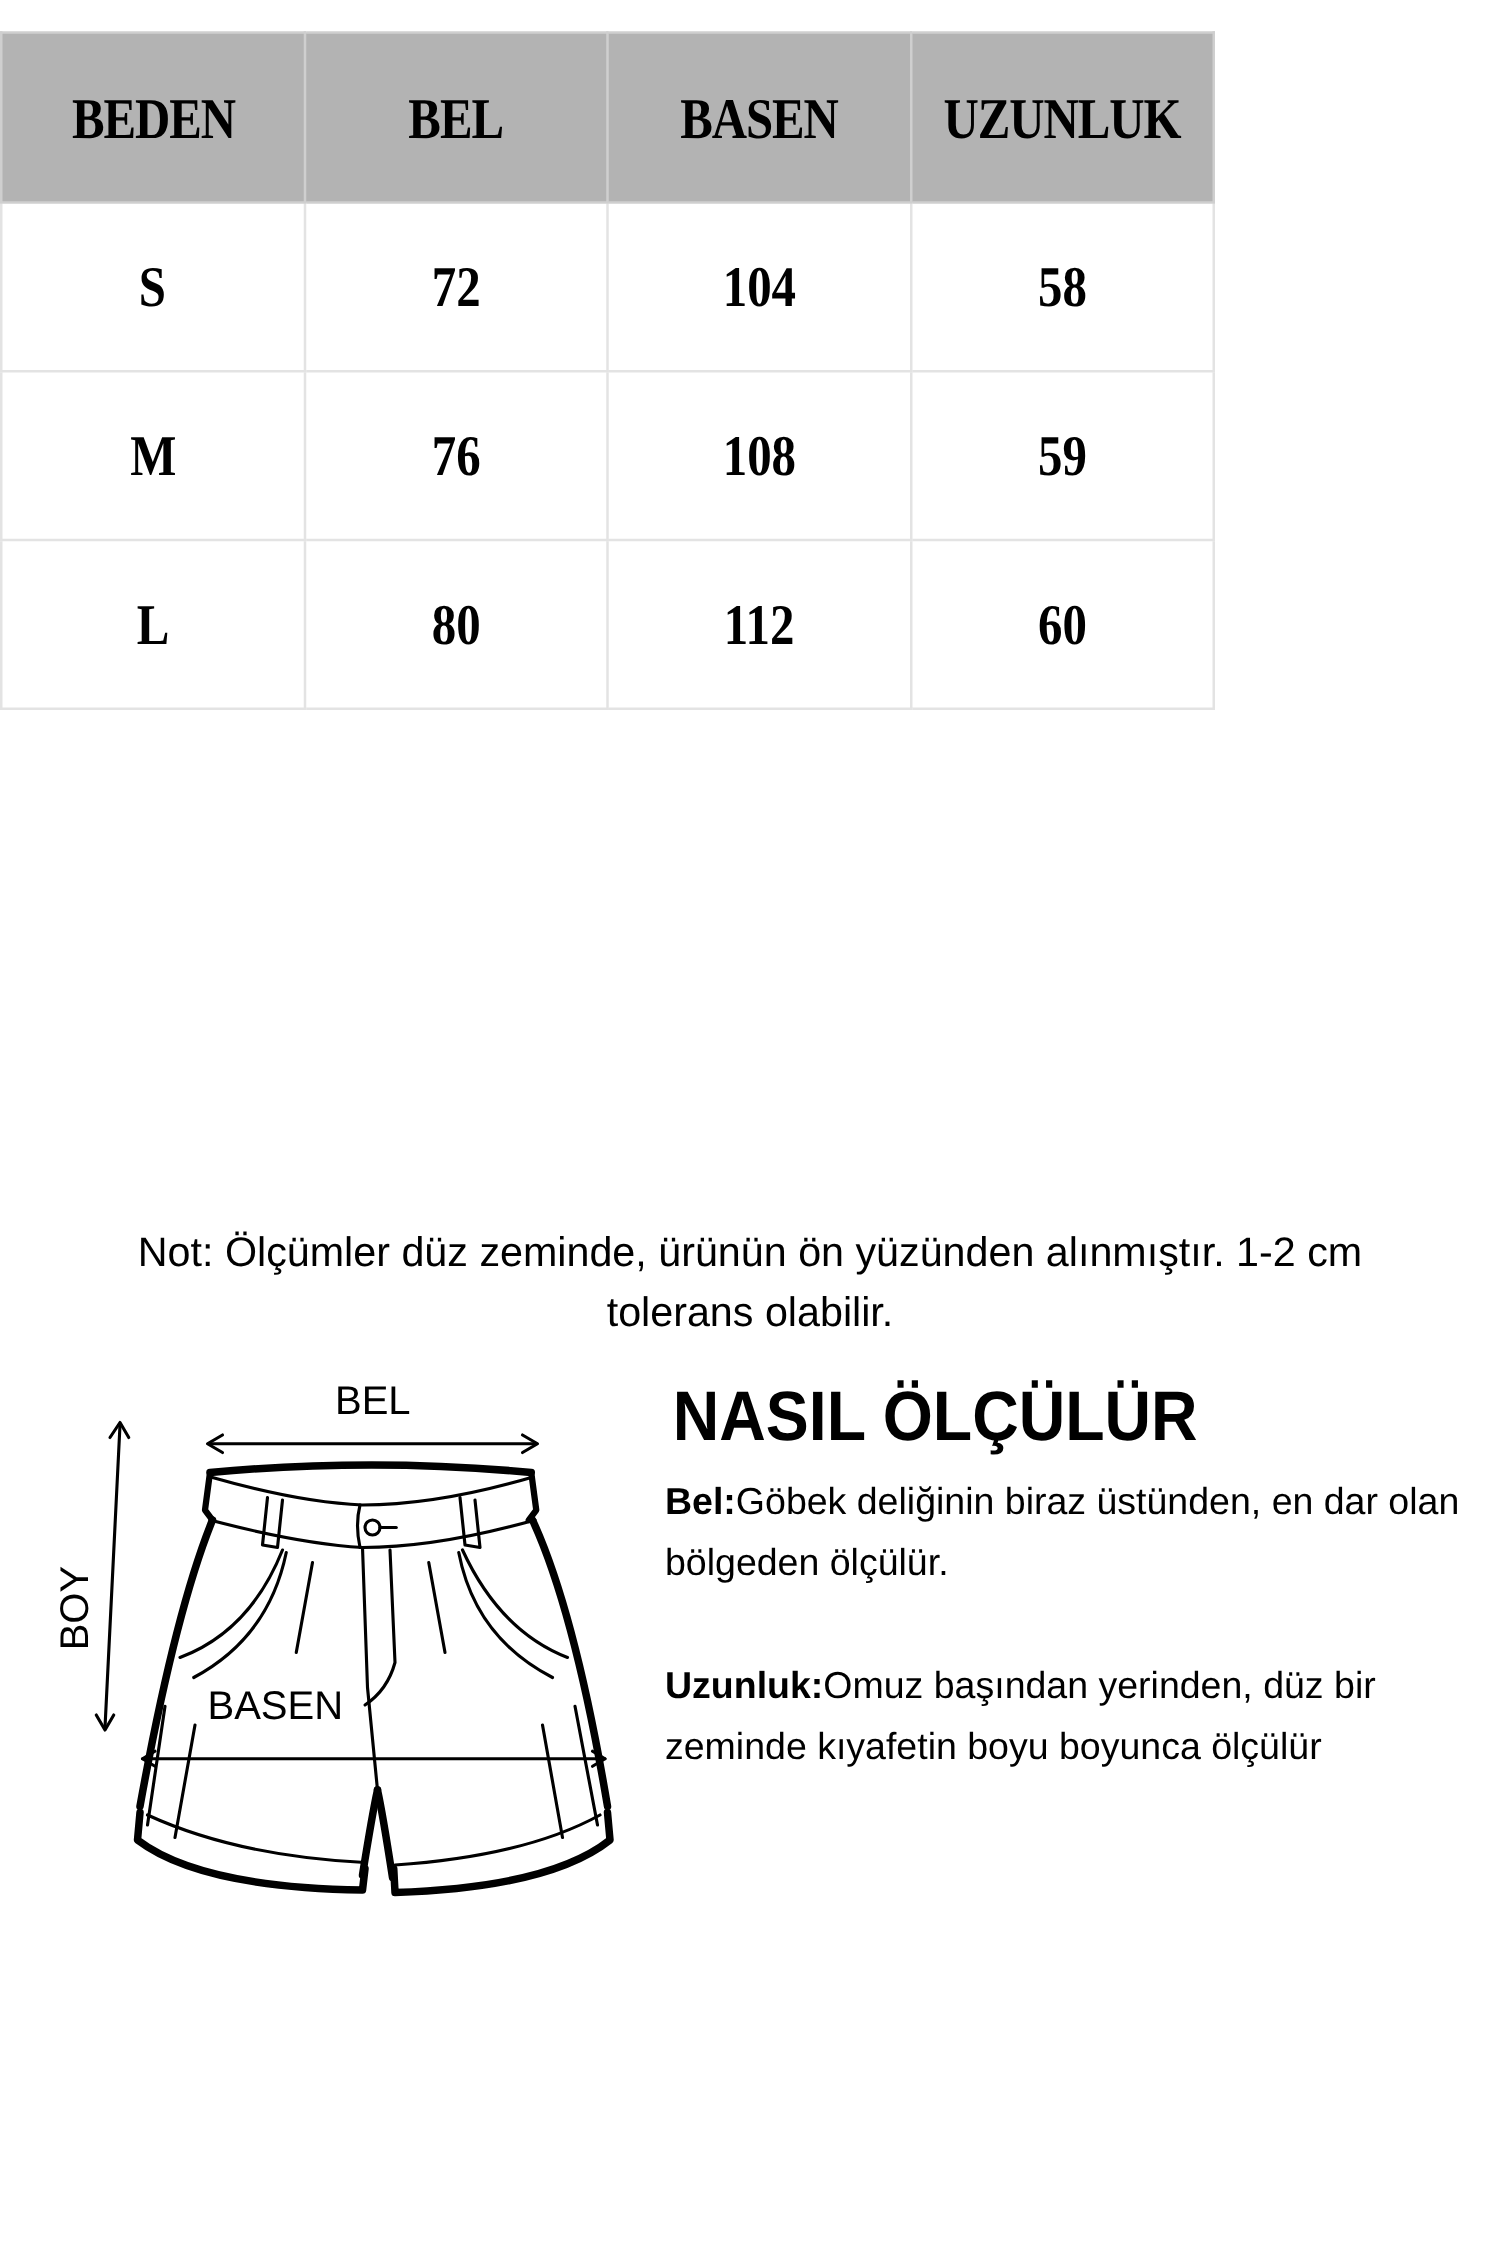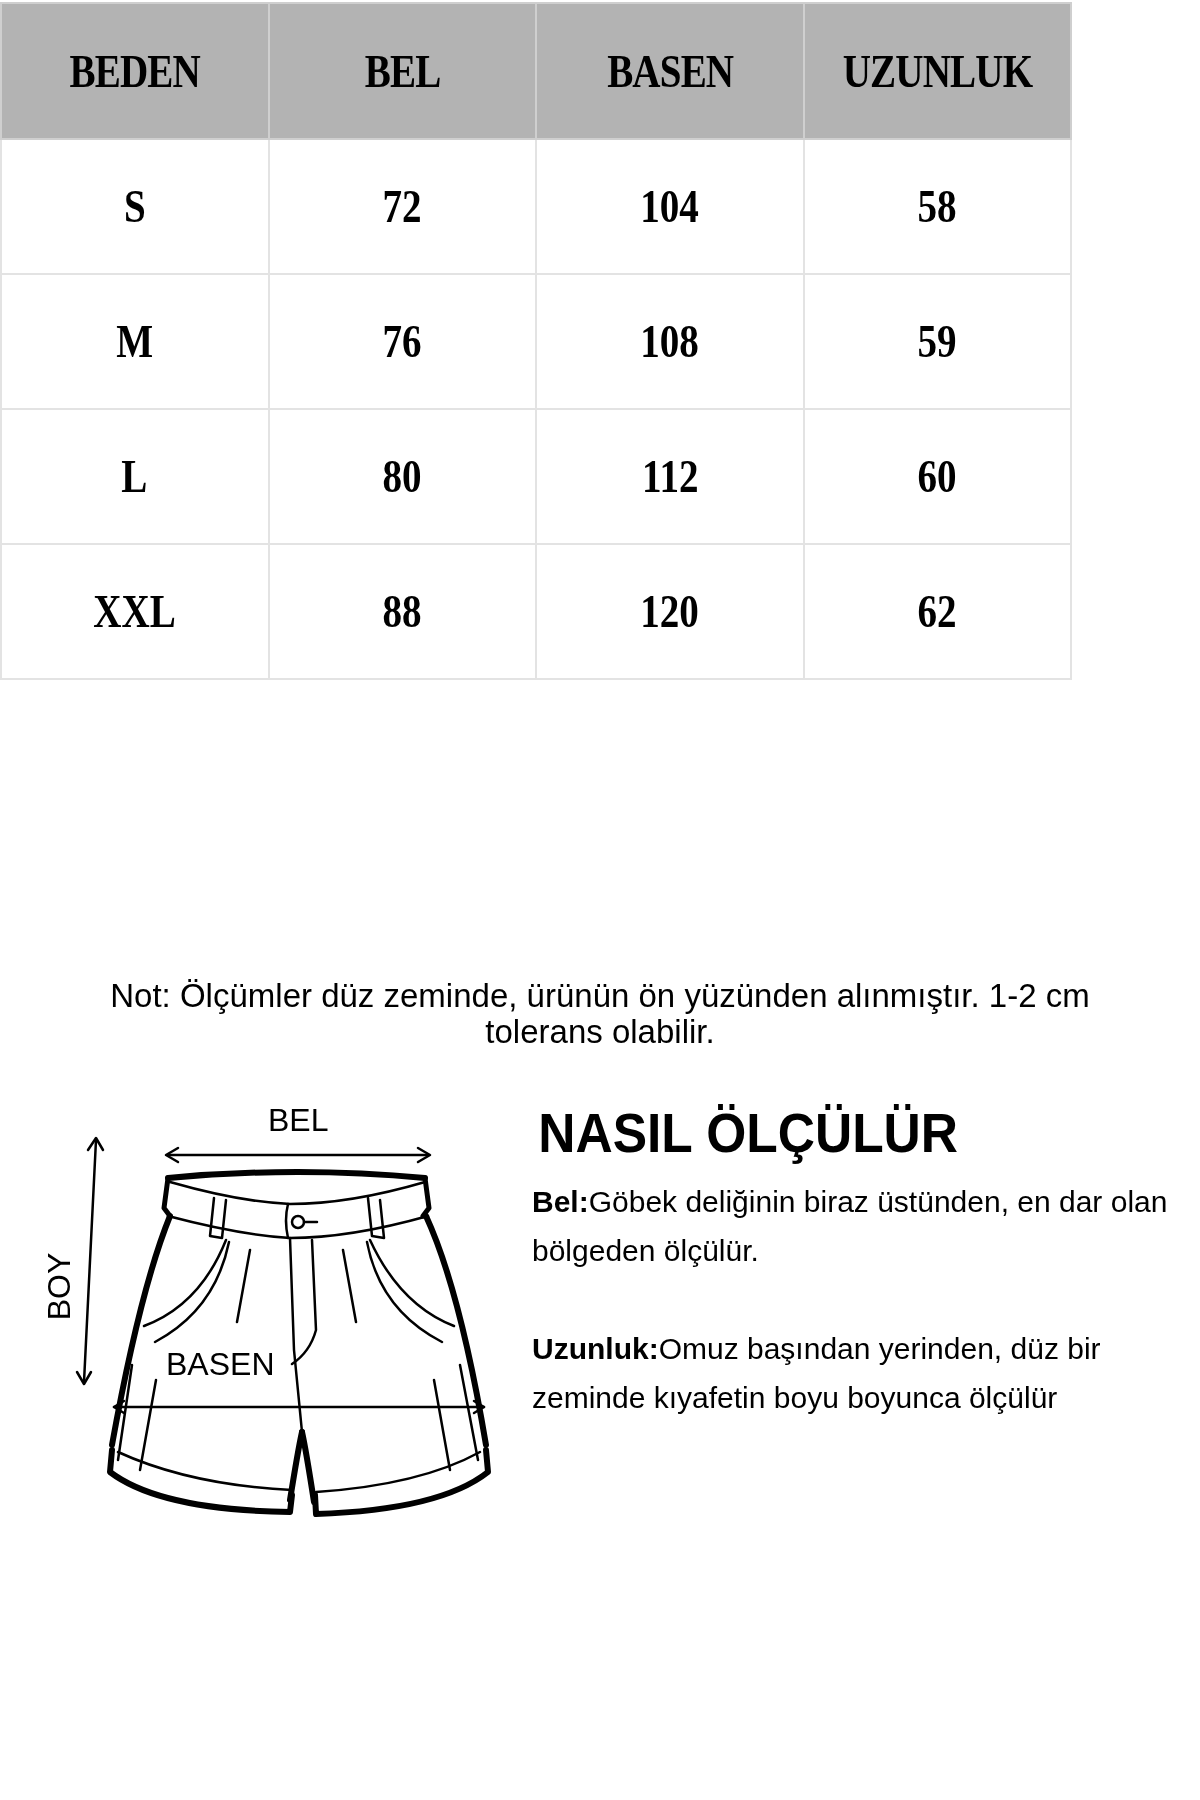--- a/index.html
+++ b/index.html
@@ -1,22 +1,22 @@
 <!DOCTYPE html>
 <html><head>
 <meta charset="utf-8">
 <style>
   html, body { margin:0; padding:0; background:#ffffff; }
   body { width:1200px; height:1800px; position:relative; overflow:hidden; font-family:"Liberation Sans", sans-serif; color:#000; }
-  .size-table { position:absolute; left:0; top:2px; width:1072px; border-collapse:collapse; table-layout:fixed; }
+  .size-table { position:absolute; left:0; top:25px; width:972px; border-collapse:collapse; table-layout:fixed; }
   .size-table th, .size-table td { border:2px solid #e3e3e3; text-align:center; vertical-align:middle; font-family:"Liberation Serif", serif; font-weight:bold; }
   .size-table th { background:#b3b3b3; height:132px; font-size:46px; letter-spacing:-1px; border-color:#cfcfcf; transform-origin:center; }
   .size-table td { height:131px; font-size:46px; }
   .cond { display:inline-block; transform:scaleX(0.85); }
-  .note { position:absolute; left:60px; top:978px; width:1080px; text-align:center; font-size:33px; line-height:36px; }
+  .note { position:absolute; left:60px; top:978px; width:1080px; text-align:center; font-size:33px; line-height:48px; }
   .diagram { position:absolute; left:40px; top:1090px; width:480px; height:440px; }
   .how { position:absolute; left:520px; top:1090px; width:680px; }
   .how-title { font-size:56px; font-weight:bold; margin:10px 0 12px 0; letter-spacing:0px; transform:scaleX(0.92); display:inline-block; }
   .how-item { font-size:30px; line-height:49px; margin-bottom:49px; padding:0 12px; }
   .how-item b { font-weight:bold; }
 </style>
 </head>
 <body>
 
 <table class="size-table">
@@ -39,26 +39,20 @@
       <td><span class="cond">M</span></td>
       <td><span class="cond">76</span></td>
       <td><span class="cond">108</span></td>
       <td><span class="cond">59</span></td>
     </tr>
     <tr>
       <td><span class="cond">L</span></td>
       <td><span class="cond">80</span></td>
       <td><span class="cond">112</span></td>
       <td><span class="cond">60</span></td>
-    </tr>
-    <tr>
-      <td><span class="cond">XXL</span></td>
-      <td><span class="cond">88</span></td>
-      <td><span class="cond">120</span></td>
-      <td><span class="cond">62</span></td>
     </tr>
   </tbody>
 </table>
 
 <div class="note">Not: Ölçümler düz zeminde, ürünün ön yüzünden alınmıştır. 1-2 cm tolerans olabilir.</div>
 
 <div class="diagram">
   <svg width="480" height="440" viewBox="0 0 480 440" xmlns="http://www.w3.org/2000/svg">
     <g fill="none" stroke="#000" stroke-linecap="round" stroke-linejoin="round">
 

